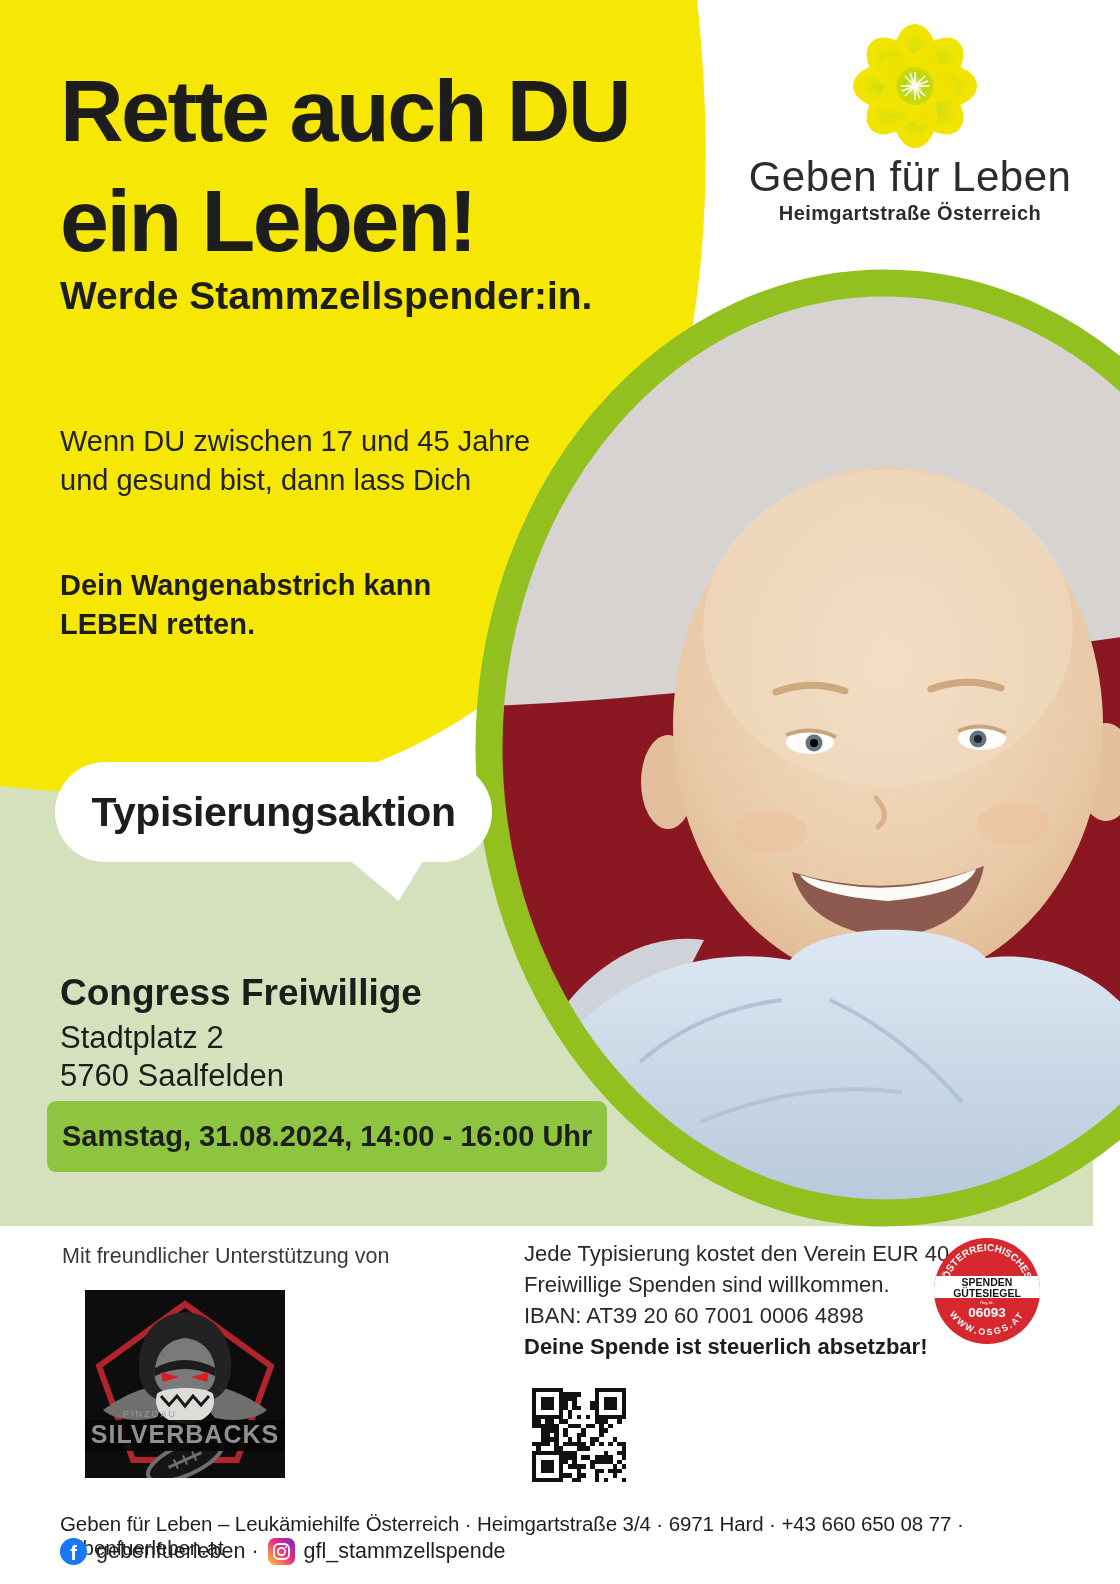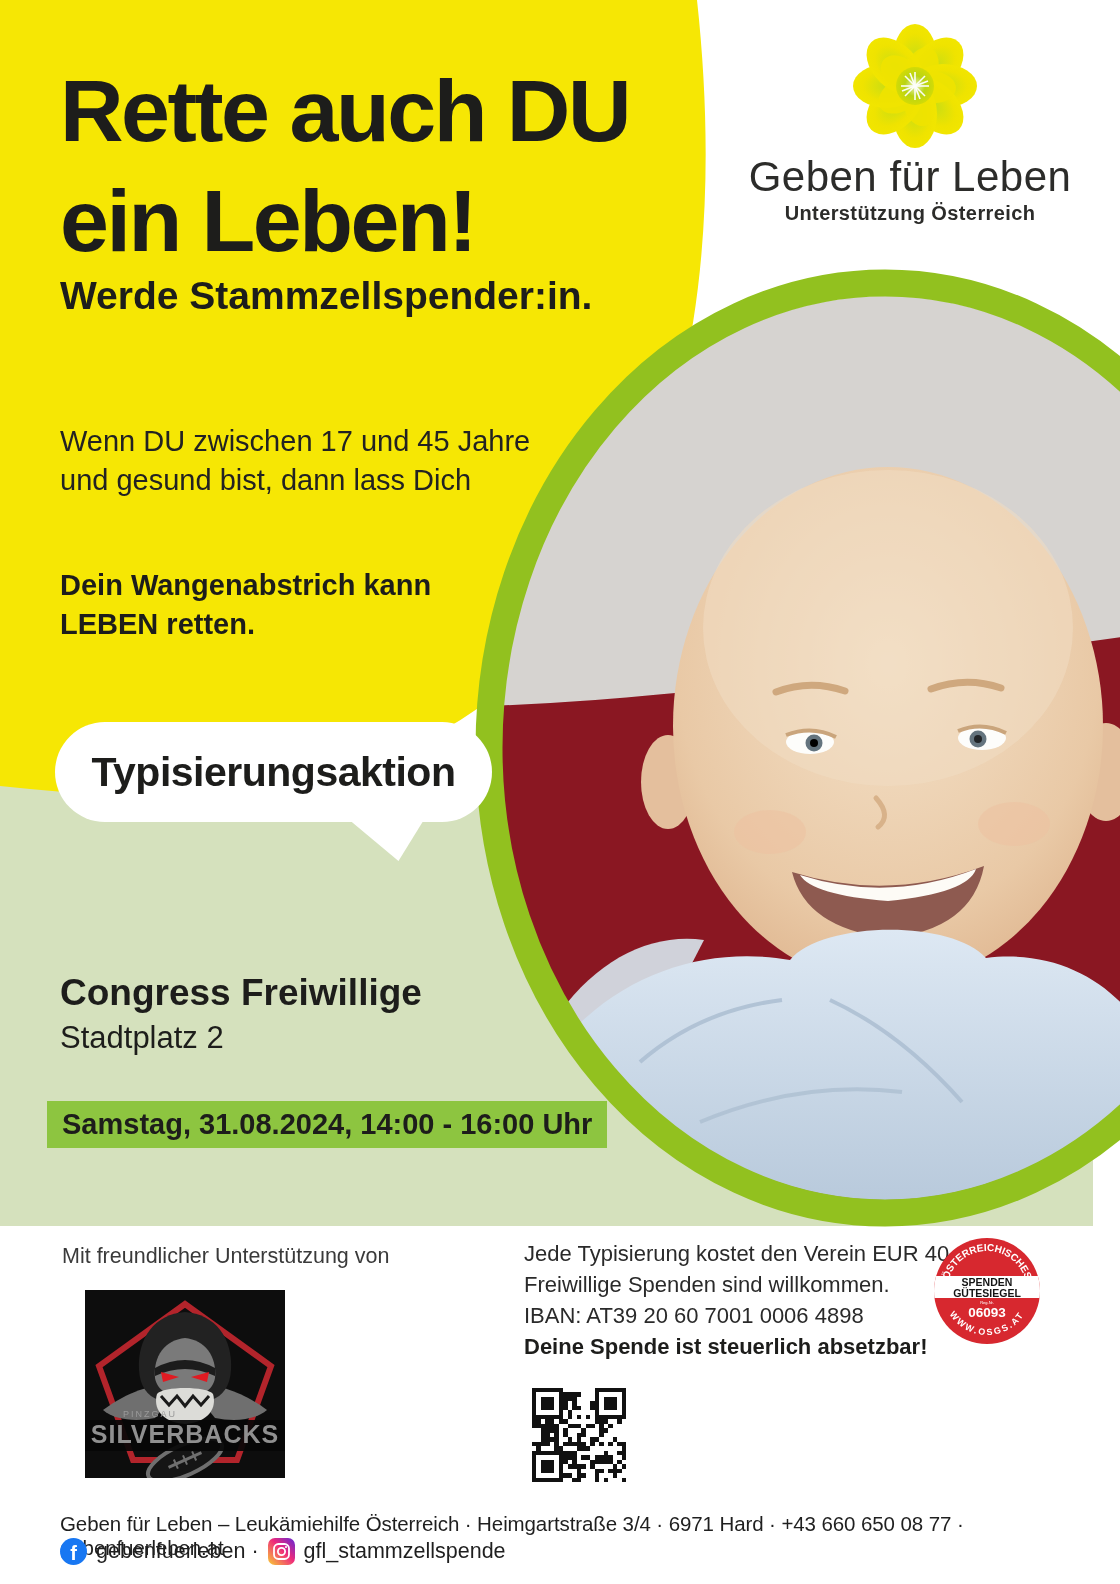--- a/index.html
+++ b/index.html
@@ -20,32 +20,32 @@
   .para.p1{top:336px;}
   .para.p2{top:422px;}
   .para.p3{top:566px;font-weight:700;color:var(--ink);}
 
   
   .logo-flower{left:845px;top:22px;z-index:3;}
   .logo-title{left:720px;top:153px;width:380px;text-align:center;z-index:3;font-size:42px;color:#2c2c2a;letter-spacing:.5px;}
   .logo-subtitle{left:720px;top:202px;width:380px;text-align:center;z-index:3;font-size:20px;font-weight:700;color:#2c2c2a;letter-spacing:.4px;}
 
   
-  .bubble{left:55px;top:722px;width:437px;height:100px;background:#fff;border-radius:50px;z-index:4;
+  .bubble{left:55px;top:762px;width:437px;height:100px;background:#fff;border-radius:50px;z-index:4;
           display:flex;align-items:center;justify-content:center;}
   .bubble .tail{position:absolute;left:292px;bottom:-39px;width:78px;height:43px;background:#fff;
                 clip-path:polygon(0 0,100% 0,66% 100%);}
   .bubble-label{font-size:41px;font-weight:700;letter-spacing:-0.5px;}
 
   
   .venue{left:60px;top:972px;z-index:3;font-size:37px;font-weight:700;}
   .street{left:60px;top:1020px;z-index:3;font-size:31px;}
   .city{left:60px;top:1058px;z-index:3;font-size:31px;}
-  .datebar{left:47px;top:1101px;z-index:3;background:var(--band-green);border-radius:0;
-           font-size:29px;font-weight:700;line-height:47px;padding:0 15px;}
+  .datebar{left:47px;top:1101px;z-index:3;background:var(--band-green);border-radius:9px;
+           font-size:29px;font-weight:700;line-height:47px;padding:12px 15px;}
 
   
   .sponsor-intro{left:62px;top:1244px;z-index:3;font-size:21.5px;color:#3a3a3a;}
   .sponsor-logo{left:85px;top:1290px;z-index:3;}
   .donation{left:524px;top:1238px;z-index:3;font-size:22px;line-height:31px;color:#2a2a2a;}
   .donation .tax{font-weight:700;color:var(--ink);}
   .seal{left:932px;top:1236px;z-index:3;}
   .qr{left:532px;top:1388px;width:94px;height:94px;z-index:3;background:#fff;
       display:grid;grid-template-rows:repeat(21,1fr);grid-template-columns:repeat(21,1fr);}
   .qr i{background:#111;}
@@ -182,29 +182,30 @@
         <line x1="0" y1="-14" x2="0" y2="14"></line>
           <line x1="-14" y1="0" x2="14" y2="0"></line>
         <line x1="-10" y1="-10" x2="10" y2="10"></line>
           <line x1="-10" y1="10" x2="10" y2="-10"></line>
         <line x1="-5" y1="-13" x2="5" y2="13"></line>
           <line x1="-13" y1="5" x2="13" y2="-5"></line>
       </g>
     </g>
   </svg>
   <div class="abs logo-title">Geben für Leben</div>
-  <div class="abs logo-subtitle">Unterstützung Österreich</div>
+  <div class="abs logo-subtitle">Heimgartstraße Österreich</div>
 
   <div class="abs bubble">
     <span class="bubble-label">Typisierungsaktion</span>
     <span class="tail"></span>
   </div>
 
   <div class="abs venue">Congress Freiwillige</div>
   <div class="abs street">Stadtplatz 2</div>
+  <div class="abs city">5760 Saalfelden</div>
   <div class="abs datebar">Samstag, 31.08.2024, 14:00 - 16:00 Uhr</div>
 
   <div class="abs sponsor-intro">Mit freundlicher Unterstützung von</div>
   <svg class="abs sponsor-logo" width="200" height="188" viewBox="0 0 200 188">
     <rect width="200" height="188" fill="#0d0d0d"></rect>
     <polygon points="100,14 186,76 152,170 48,170 14,76" fill="none" stroke="#b2242b" stroke-width="6"></polygon>
     <path d="M18,120 C50,96 80,92 96,96 L70,128 C50,132 30,130 18,120 Z" fill="#6f6f6f"></path>
     <path d="M182,120 C150,96 120,92 104,96 L130,128 C150,132 170,130 182,120 Z" fill="#6f6f6f"></path>
     <path d="M100,22 C70,24 52,48 54,80 C55,96 62,106 74,110 L126,110 C138,106 145,96 146,80 C148,48 130,24 100,22 Z" fill="#222222"></path>
     <path d="M100,48 C80,50 68,66 70,88 C72,100 84,108 100,108 C116,108 128,100 130,88 C132,66 120,50 100,48 Z" fill="#7a7a7a"></path>

